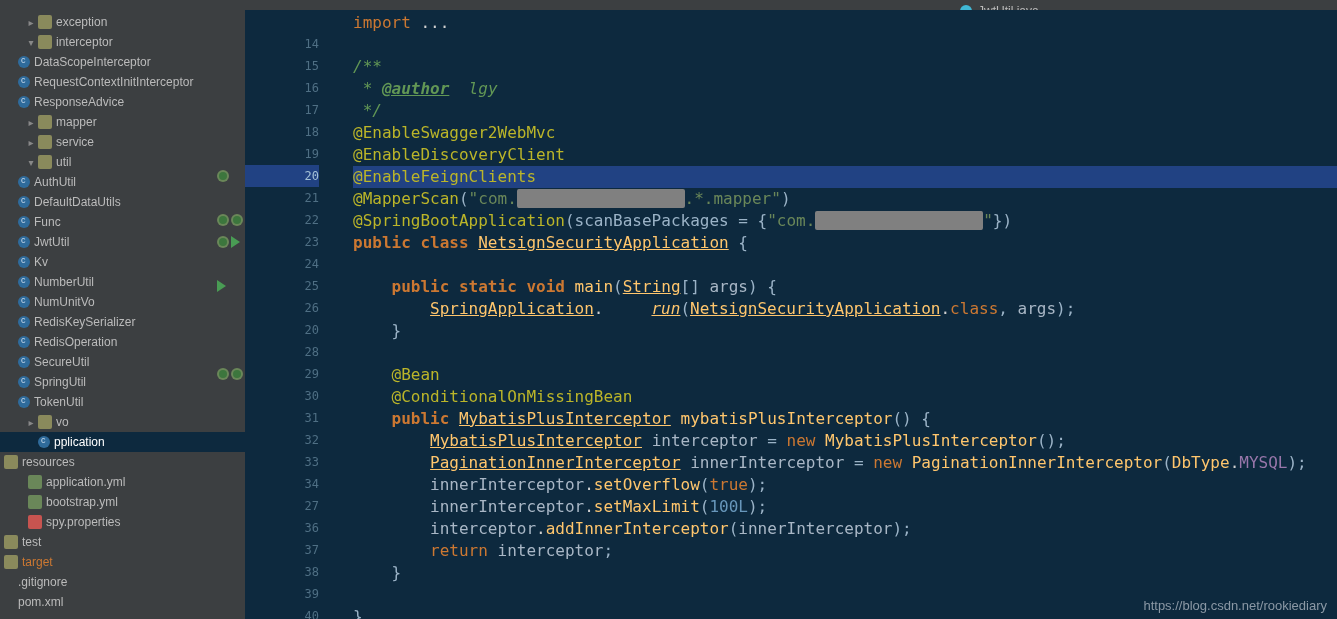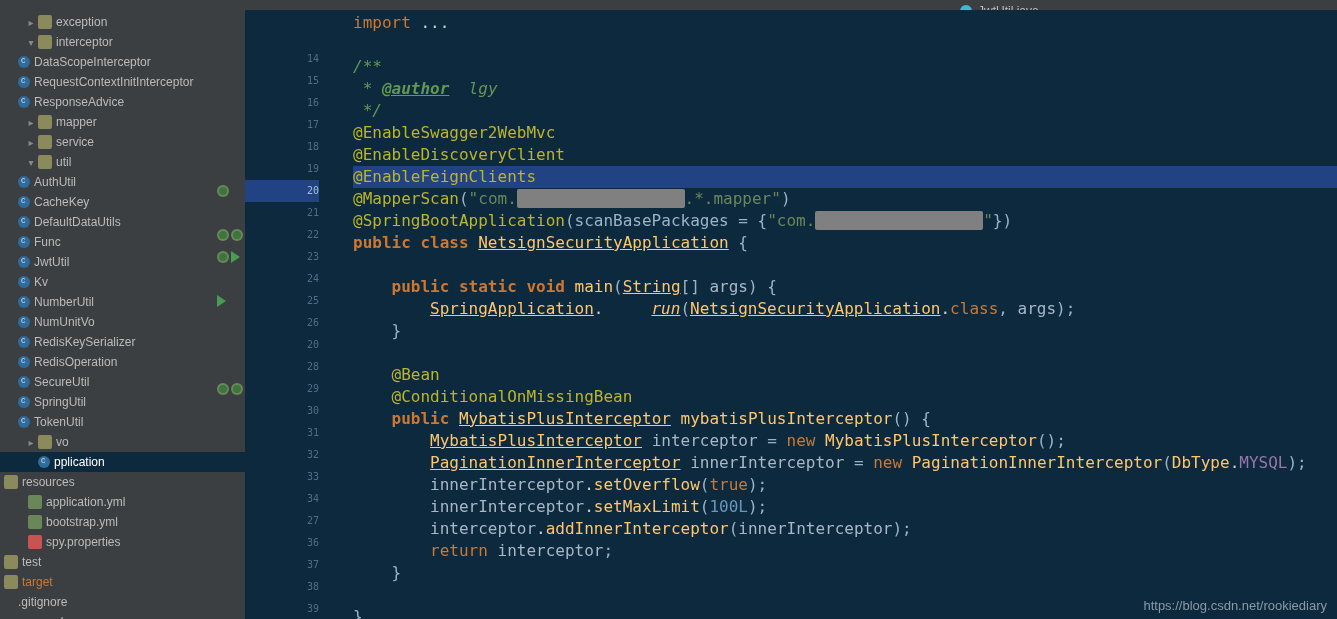--- a/index.html
+++ b/index.html
@@ -101,22 +101,22 @@
     background: #0d293e;
     min-width: 0;
     position: relative;
   }
   .gutter {
     width: 80px;
     background: #0d293e;
     color: #4f6f84;
     text-align: right;
     padding-right: 6px;
-    padding-top: 16px;
-    font-size: 10px;
+    padding-top: 1px;
+    font-size: 12px;
     position: relative;
   }
   .gutter .ln { height: 22px; line-height: 22px; position: relative; }
   .gutter .ln.active { background: #214283; color: #a3c0d6; }
   .gicon {
     position: absolute; width: 12px; height: 12px; left: -28px;
   }
   .spring { background: #6a8759; border-radius: 50%; }
   .spring::after{content:"";position:absolute;left:2px;top:2px;width:8px;height:8px;border-radius:50%;background:#3c763d;}
   .run-tri {
@@ -211,25 +211,20 @@
         </div>
         <div class="tree-row indent1">
           <span class="arrow">▾</span>
           <span class="dir-icon"></span>
           <span>util</span>
         </div>
         <div class="tree-row indent2">
           <span class="arrow blank">·</span>
           <span class="class-icon"></span>
           <span>AuthUtil</span>
-        </div>
-        <div class="tree-row indent2">
-          <span class="arrow blank">·</span>
-          <span class="class-icon"></span>
-          <span>CacheKey</span>
         </div>
         <div class="tree-row indent2">
           <span class="arrow blank">·</span>
           <span class="class-icon"></span>
           <span>DefaultDataUtils</span>
         </div>
         <div class="tree-row indent2">
           <span class="arrow blank">·</span>
           <span class="class-icon"></span>
           <span>Func</span>

